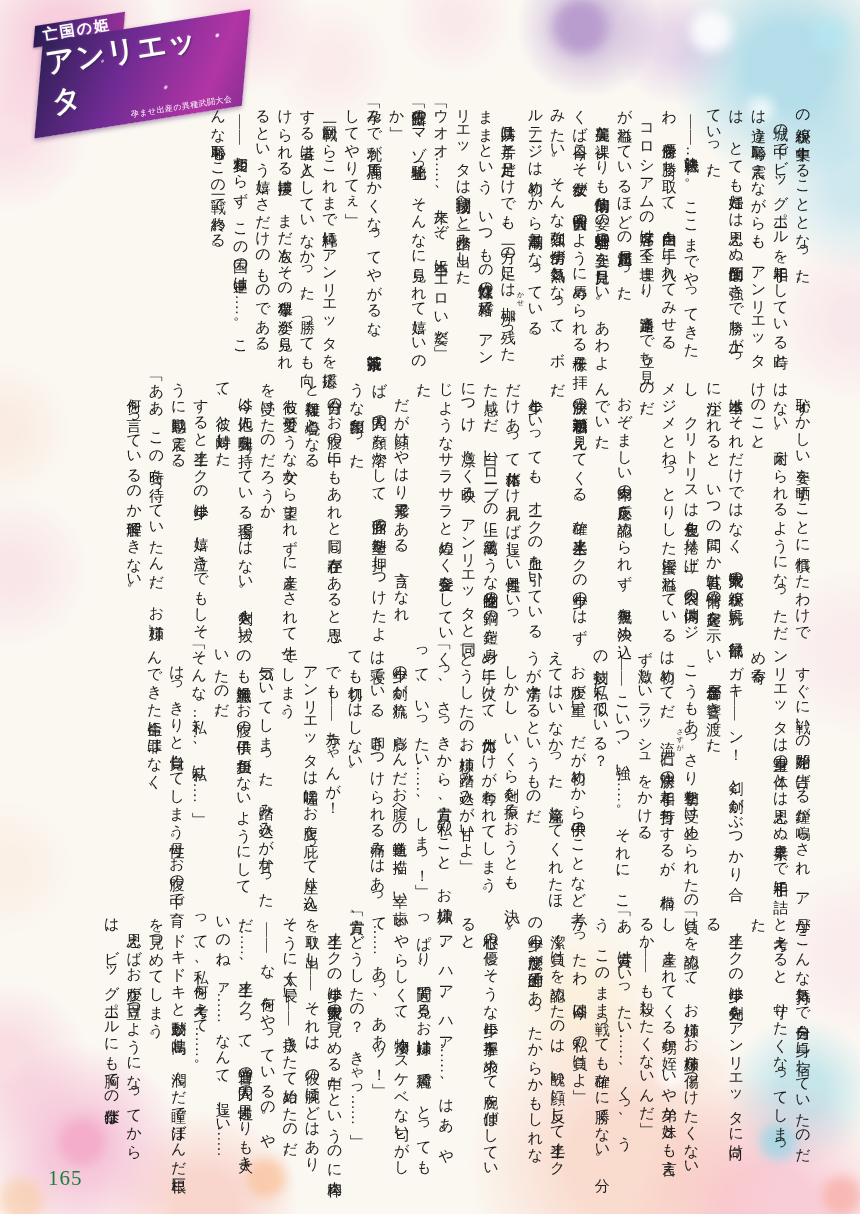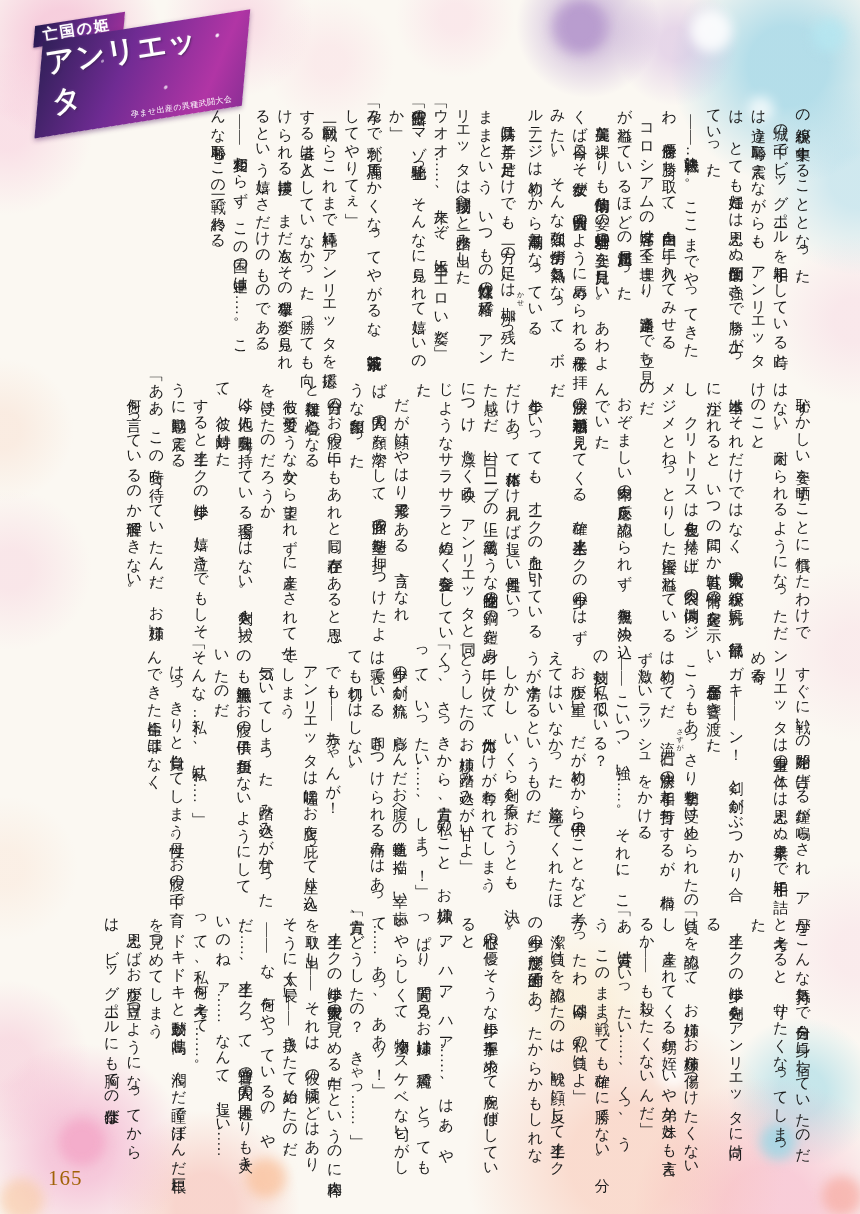--- a/index.html
+++ b/index.html
@@ -52,21 +52,21 @@
   }
   .band p { margin:0; padding:0; }
   #band1 { top:99px; }
   #band2 { top:372px; }
   #band3 { top:640px; }
   #band4 { top:907px; }
   rt { font-size:7px; letter-spacing:0; }
 
   .page-number {
     position:absolute; left:48px; top:1166px; z-index:2;
-    font-size:21px; color:#a16207; letter-spacing:1px;
+    font-size:21px; color:#15803d; letter-spacing:1px;
   }
 
   .logo { position:absolute; top:10px; left:36px; transform:rotate(-9deg); z-index:3; width:210px; }
   .logo-band-top {
     display:inline-block; margin-left:4px;
     background:linear-gradient(110deg,#241a4f 0%,#6d2b8e 60%,#9c3098 100%);
     transform:skewX(-14deg); padding:1px 14px 1px 9px;
     box-shadow:0 1px 3px rgba(80,30,100,0.45);
   }
   .logo-band-top span {

